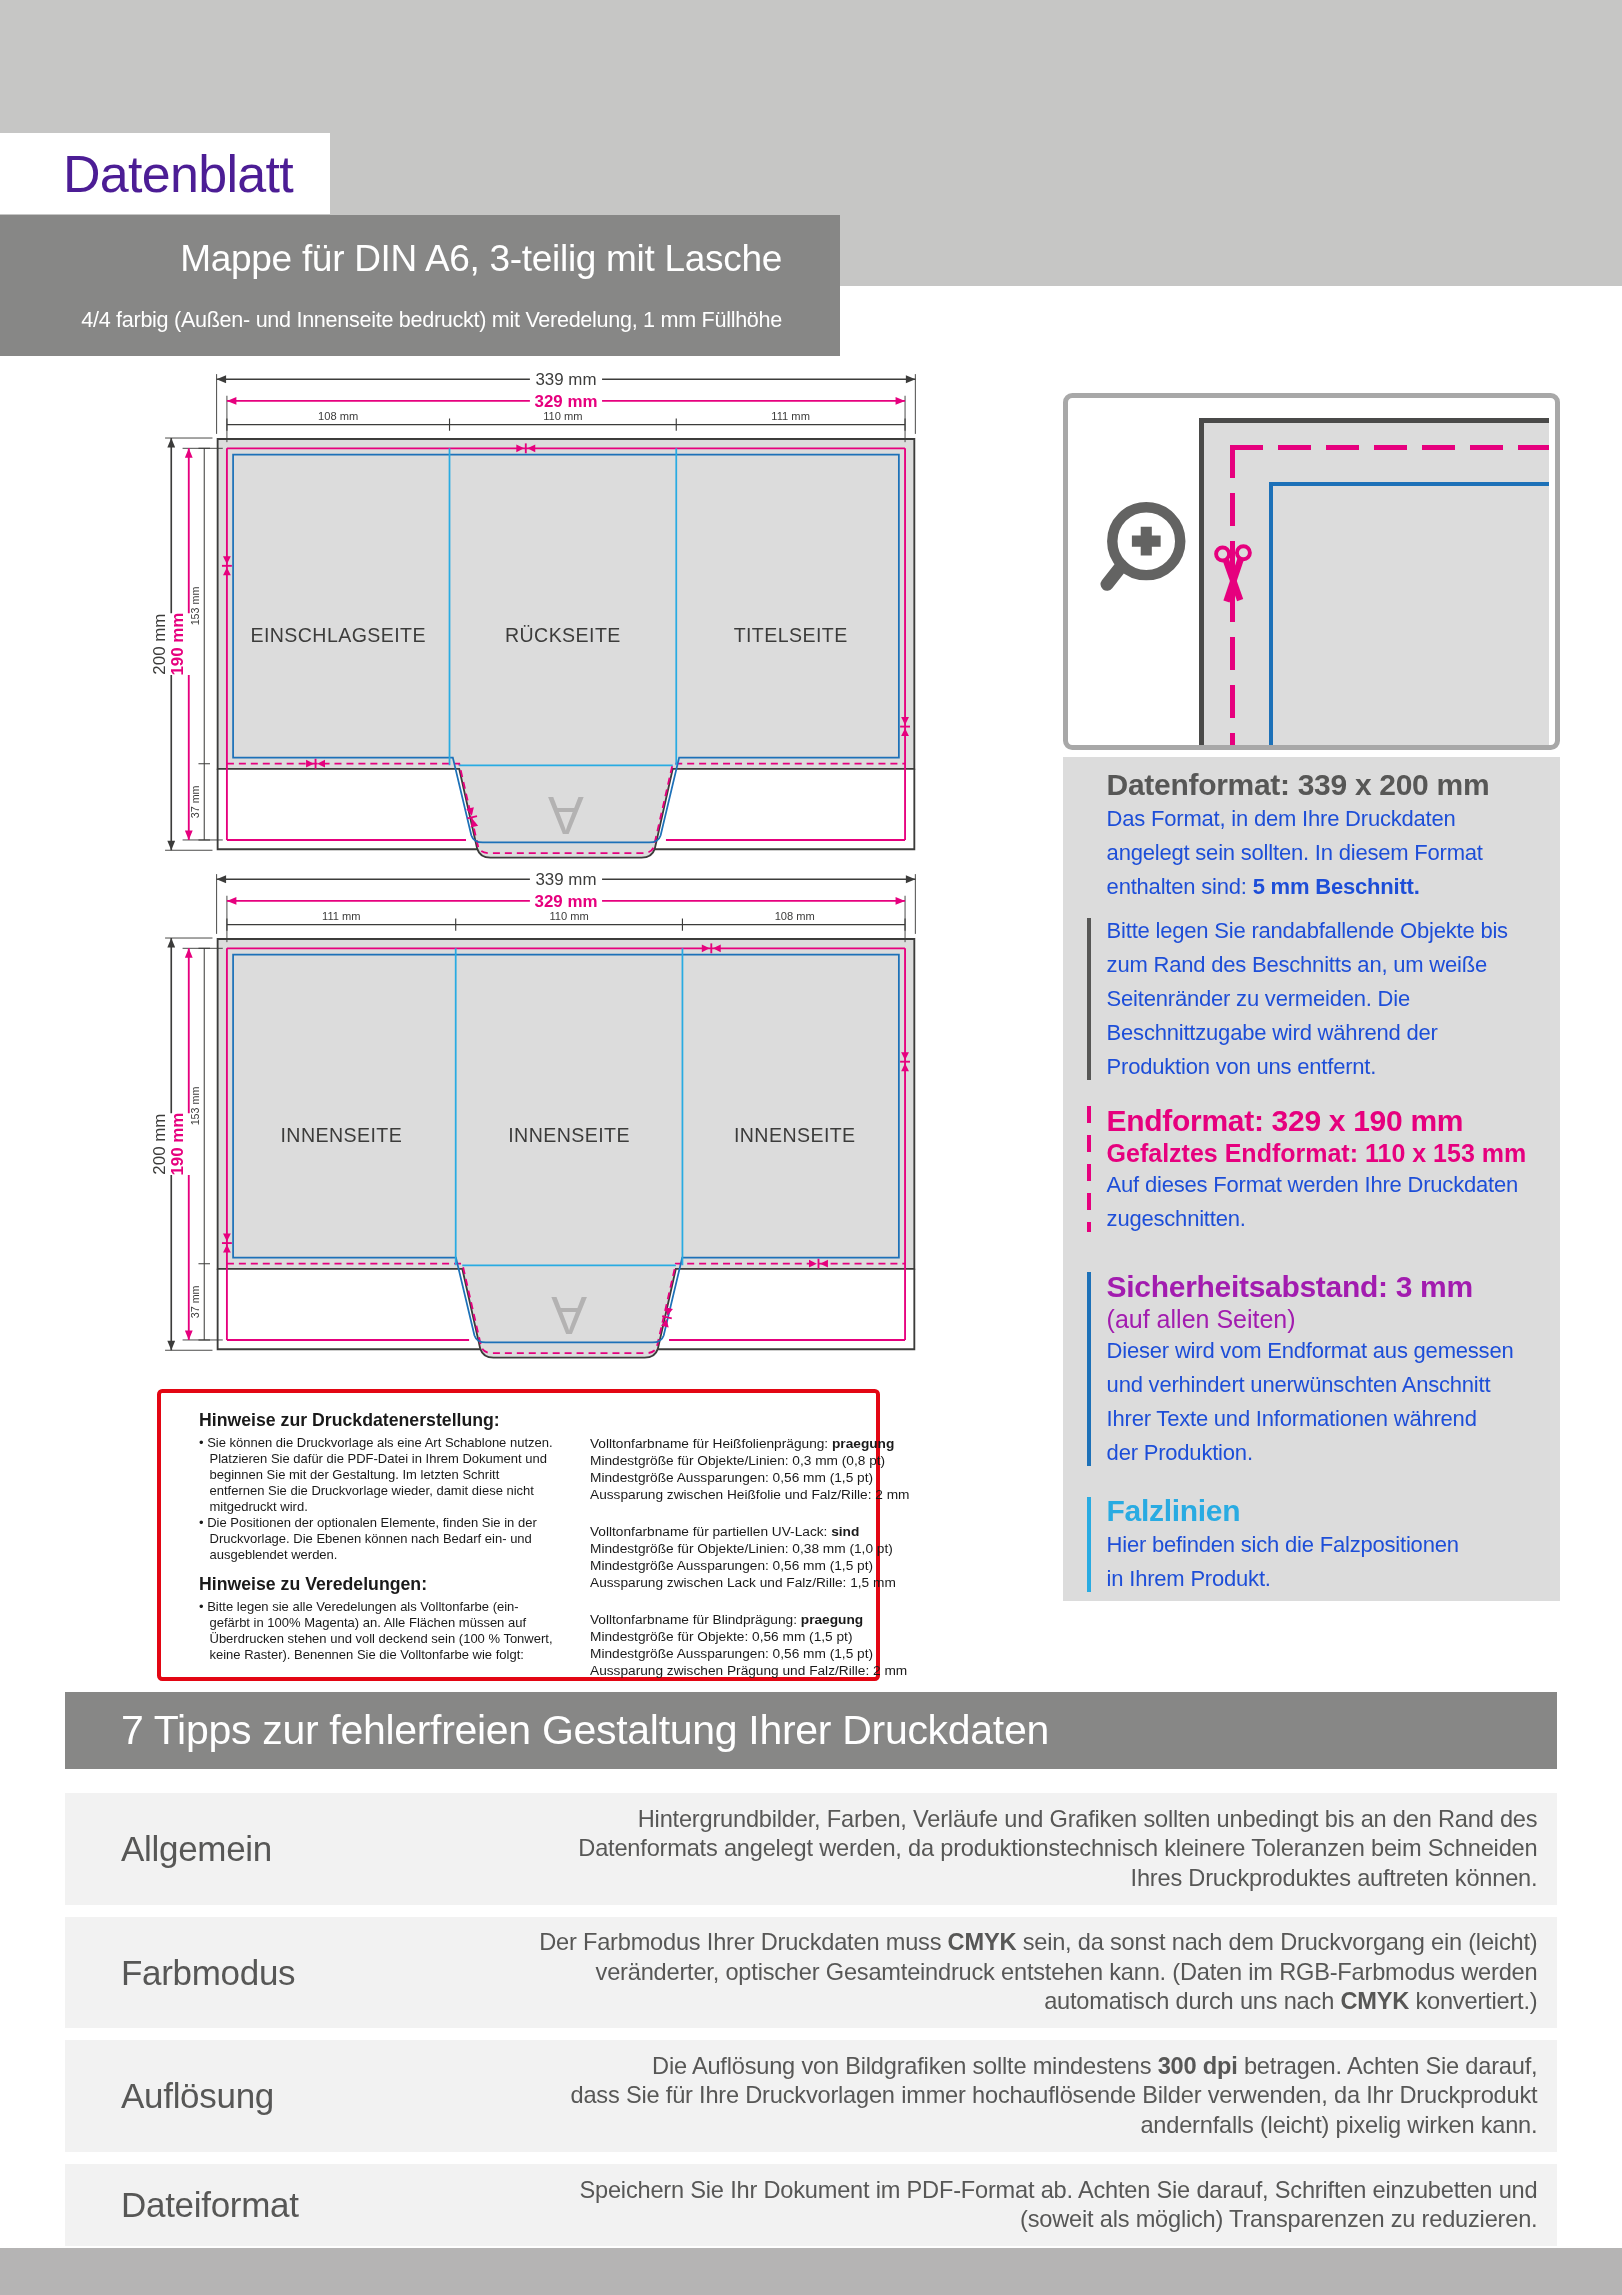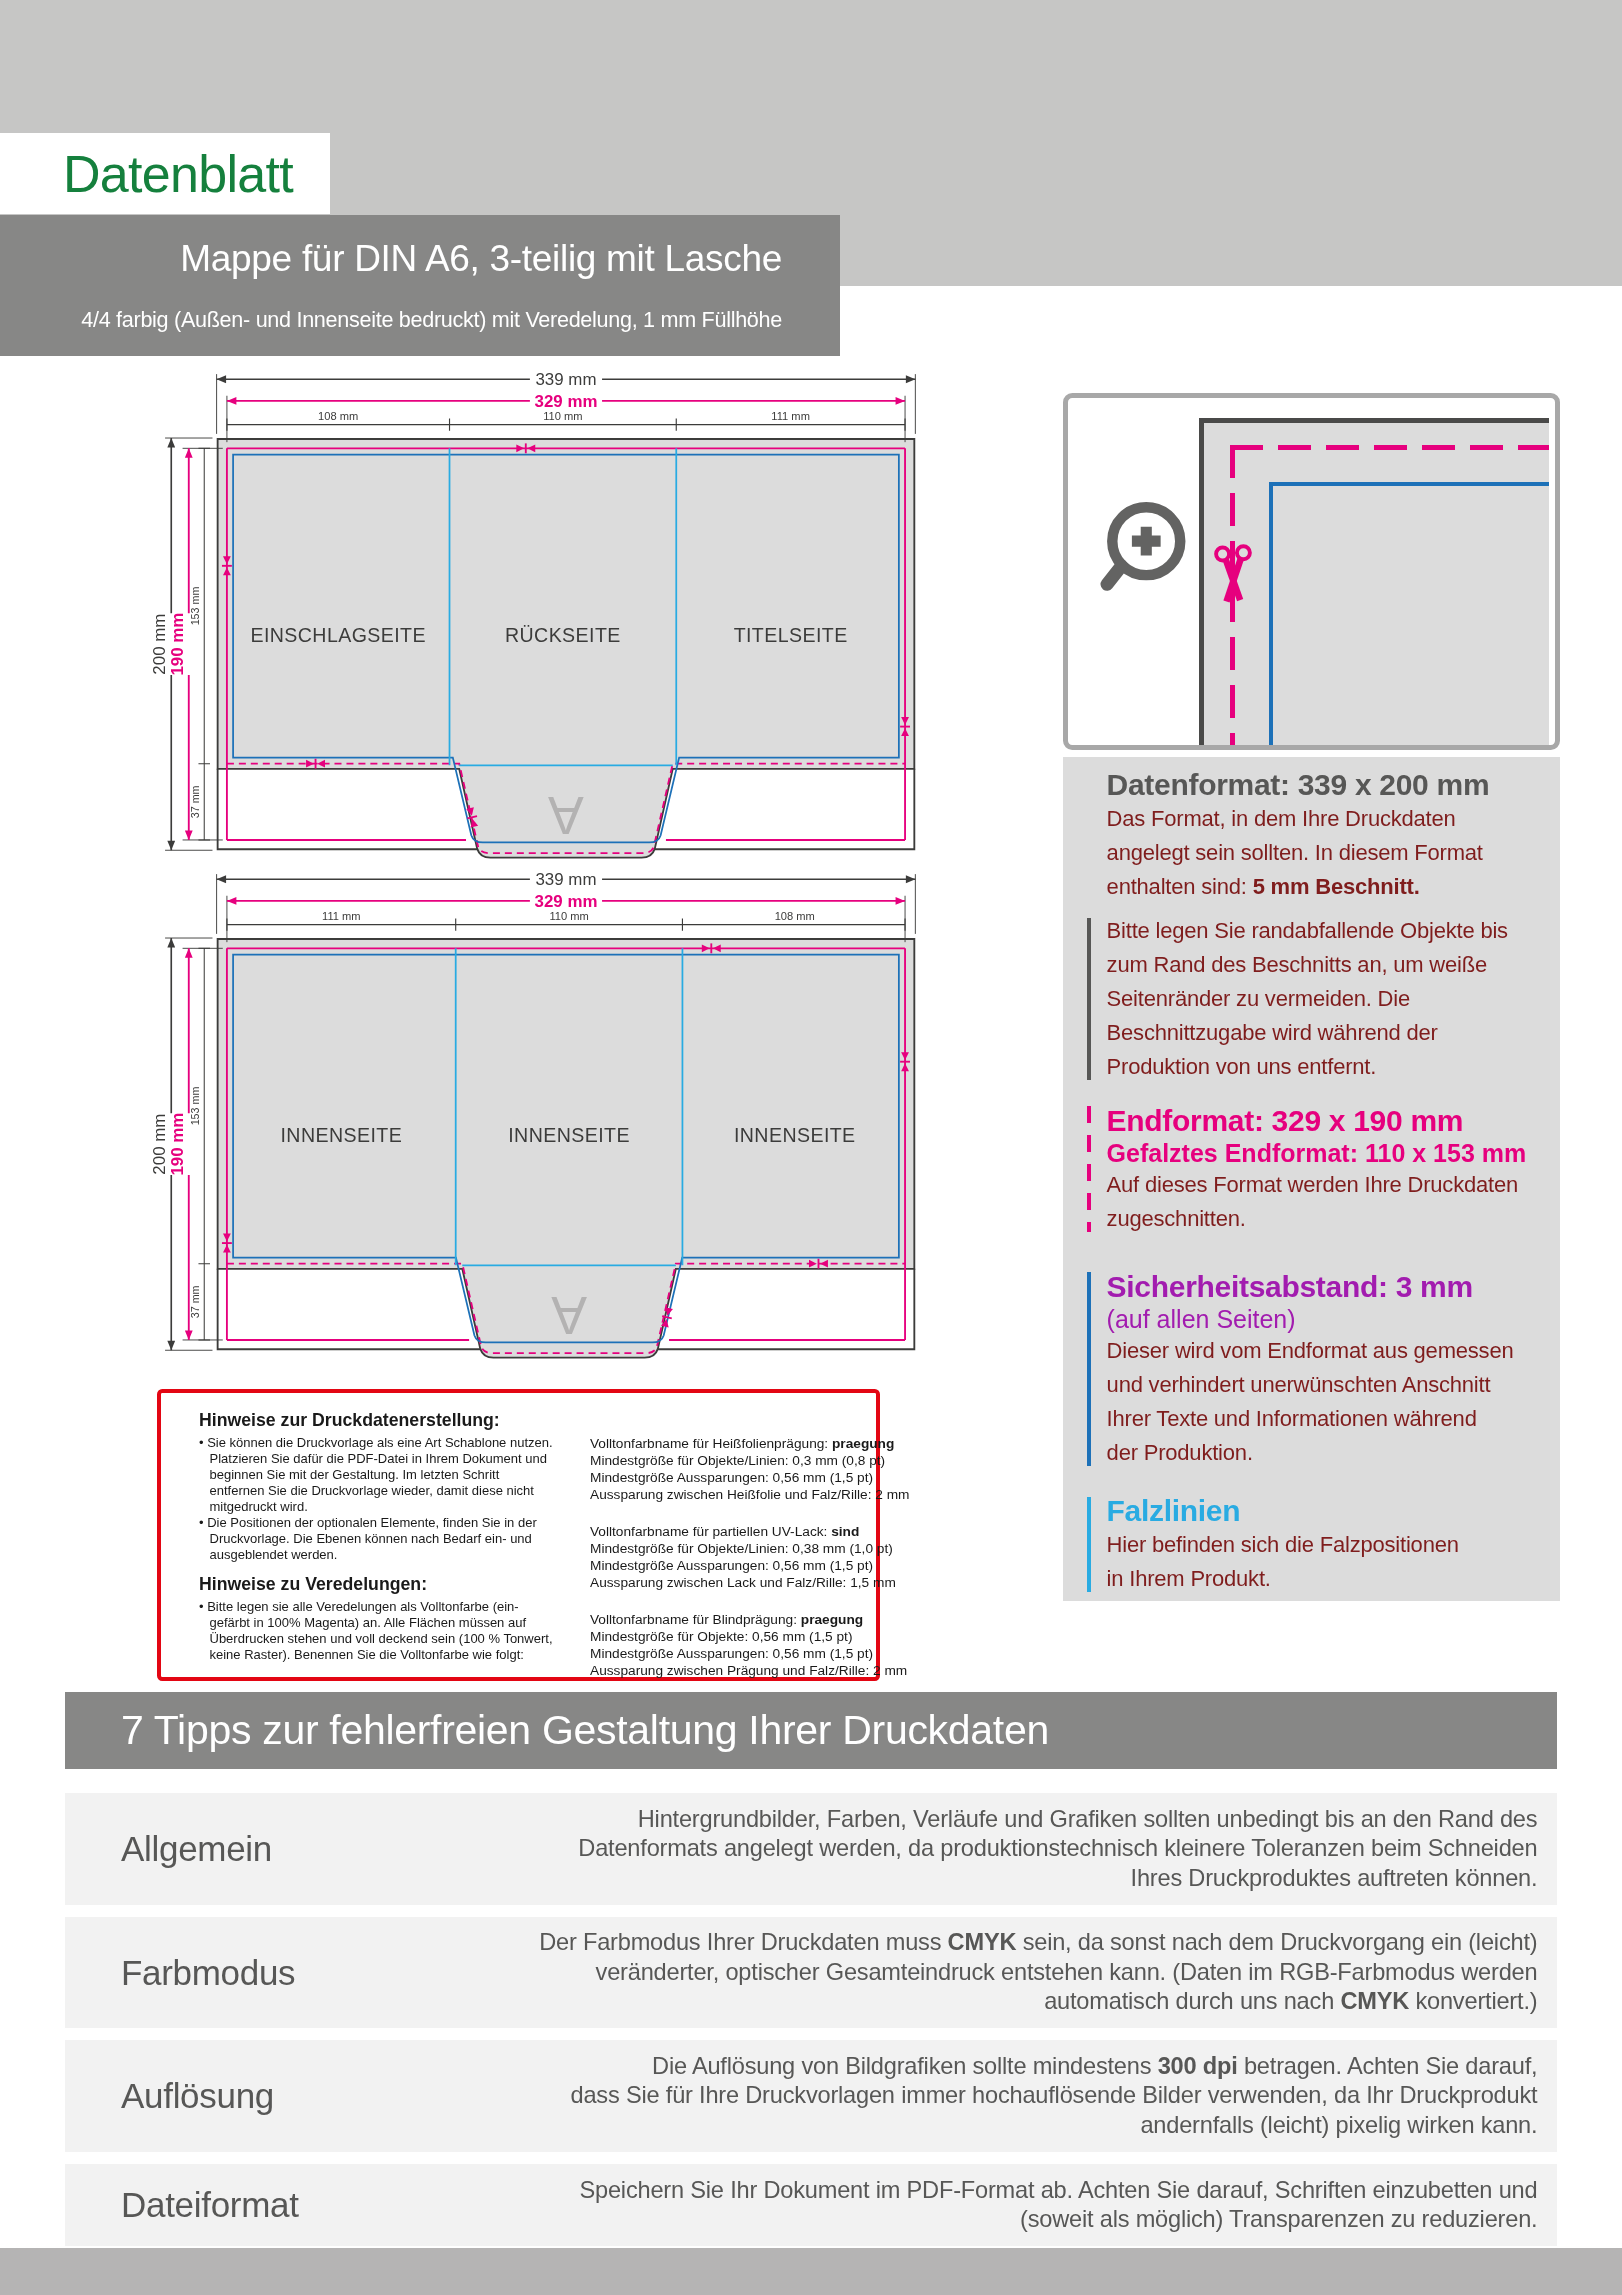--- a/index.html
+++ b/index.html
@@ -4,21 +4,21 @@
 <style>
   html,body{margin:0;padding:0;}
   body{width:1623px;height:2295px;position:relative;background:#ffffff;
        font-family:"Liberation Sans", sans-serif;overflow:hidden;}
   .abs{position:absolute;}
 
   
   #header-gray{left:0;top:0;width:1623px;height:286px;background:#c6c6c5;}
   #sheet-label-band{left:0;top:133px;width:330px;height:81px;background:#ffffff;
       display:flex;align-items:center;}
-  #sheet-label{font-size:52px;color:#15803d;padding-left:63px;letter-spacing:-0.7px;}
+  #sheet-label{font-size:52px;color:#4c1d95;padding-left:63px;letter-spacing:-0.7px;}
   #title-bar{left:0;top:215px;width:840px;height:141px;background:#878786;
       display:flex;flex-direction:column;justify-content:center;align-items:flex-end;
       padding-right:58px;box-sizing:border-box;color:#ffffff;gap:16px;}
   #product-title{font-size:37px;letter-spacing:-0.3px;margin-bottom:11.8px;}
   #product-subtitle{font-size:21.6px;letter-spacing:-0.3px;}
 
   
   .diagram-svg{position:absolute;left:130px;width:806px;height:505px;}
   svg text{font-family:"Liberation Sans", sans-serif;}
 
@@ -39,21 +39,21 @@
   .ib:nth-child(2){margin-bottom:18.3px;}
   .ib:nth-child(3){margin-bottom:33px;}
   .ib:nth-child(4){margin-bottom:23.6px;}
   .ib-h{font-size:30px;font-weight:bold;line-height:35px;letter-spacing:-0.3px;}
   .st-gray .ib-h{color:#575756;}
   .st-magenta .ib-h,.st-magenta .ib-s{color:#e6007e;}
   .st-blue .ib-h,.st-blue .ib-s{color:#a21caf;}
   .st-cyan .ib-h{color:#29abe2;}
   .ib-s{font-size:25px;line-height:30px;}
   .ib-s.b{font-weight:bold;}
-  .ib-t{font-size:22px;line-height:34px;color:#7f1d1d;letter-spacing:-0.2px;}
+  .ib-t{font-size:22px;line-height:34px;color:#1d4ed8;letter-spacing:-0.2px;}
 
   
   #notes-box{left:157px;top:1389px;width:723px;height:292px;border:4.6px solid #e30613;
       border-radius:5.2px;box-sizing:border-box;background:#ffffff;}
   #notes-left{left:38px;top:17px;width:378px;}
   #notes-right{left:429px;top:42px;width:340px;}
   .nb-title{font-size:17.7px;font-weight:bold;color:#1a1a1a;line-height:21.6px;margin-bottom:3.9px;}
   .nb-title.second{margin-top:10.5px;}
   .nb-bullet{font-size:13px;line-height:16px;color:#1a1a1a;padding-left:10.5px;text-indent:-10.5px;}
   .nb-group{font-size:13.7px;line-height:17px;color:#1a1a1a;margin-bottom:20px;}

